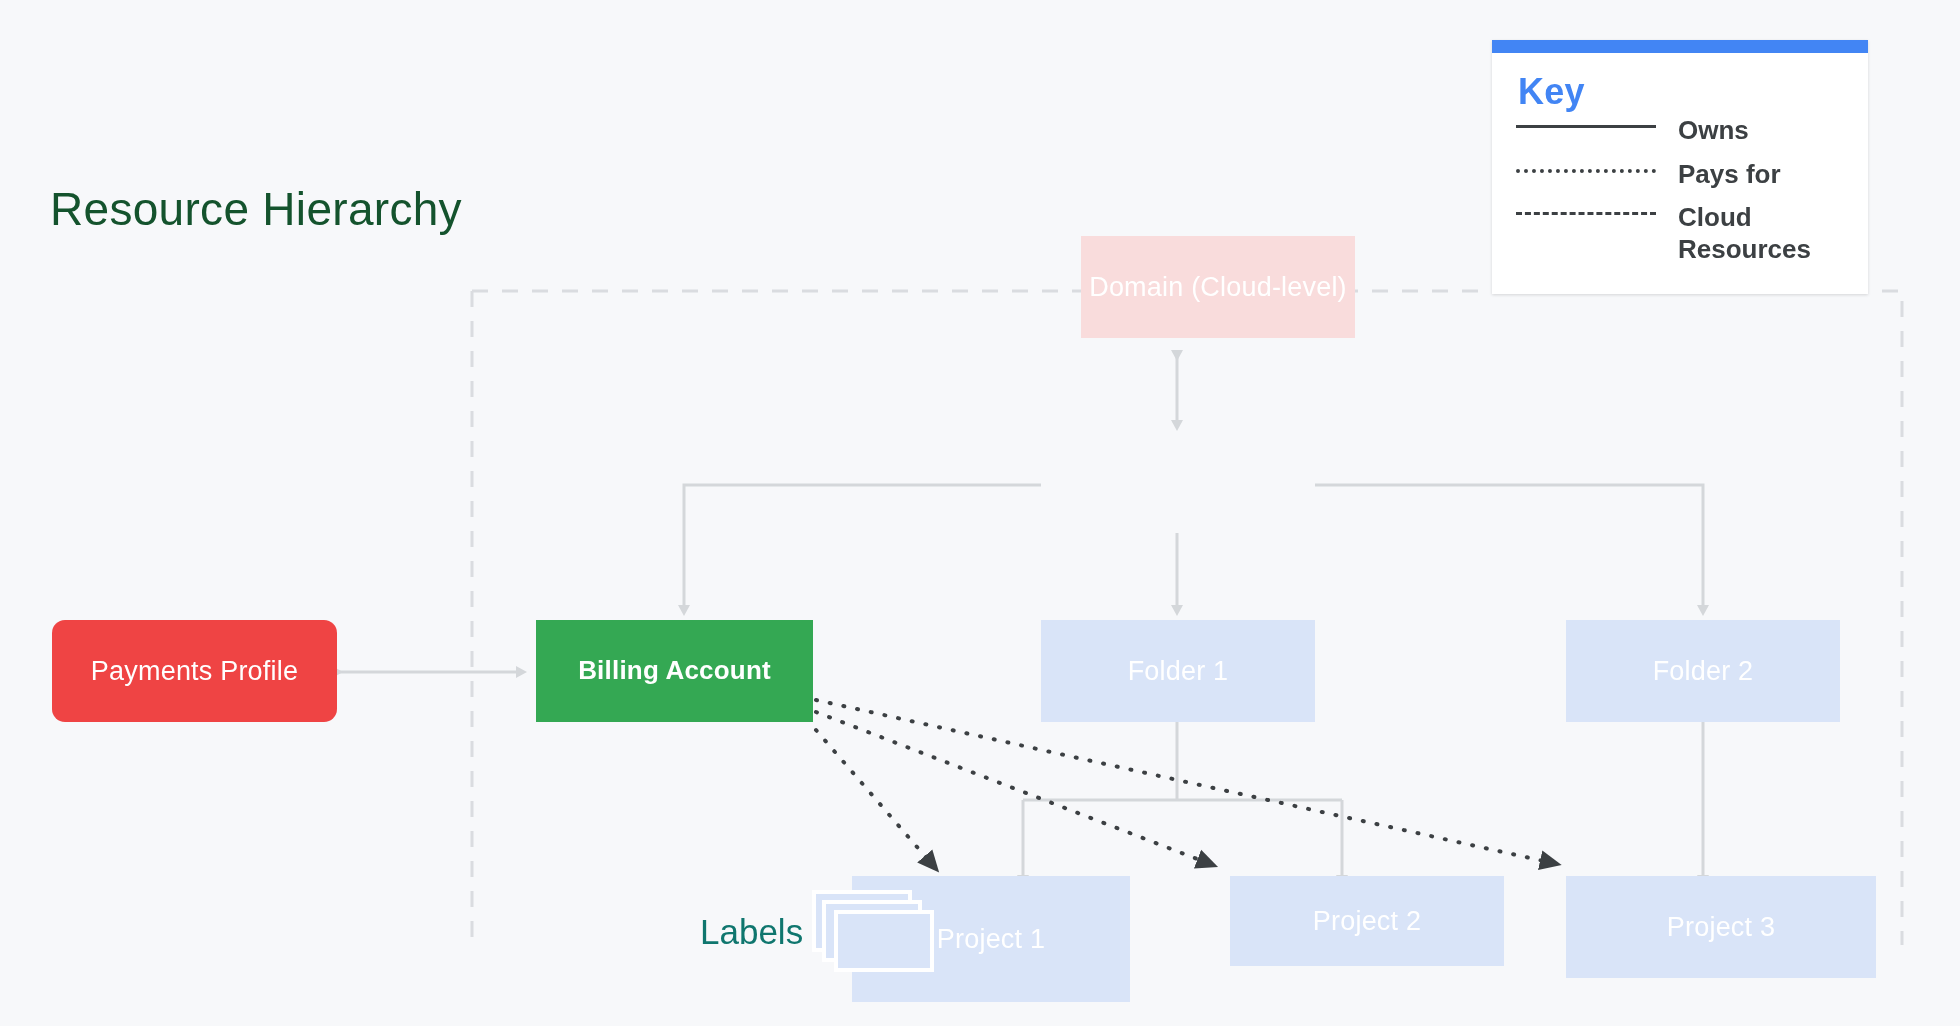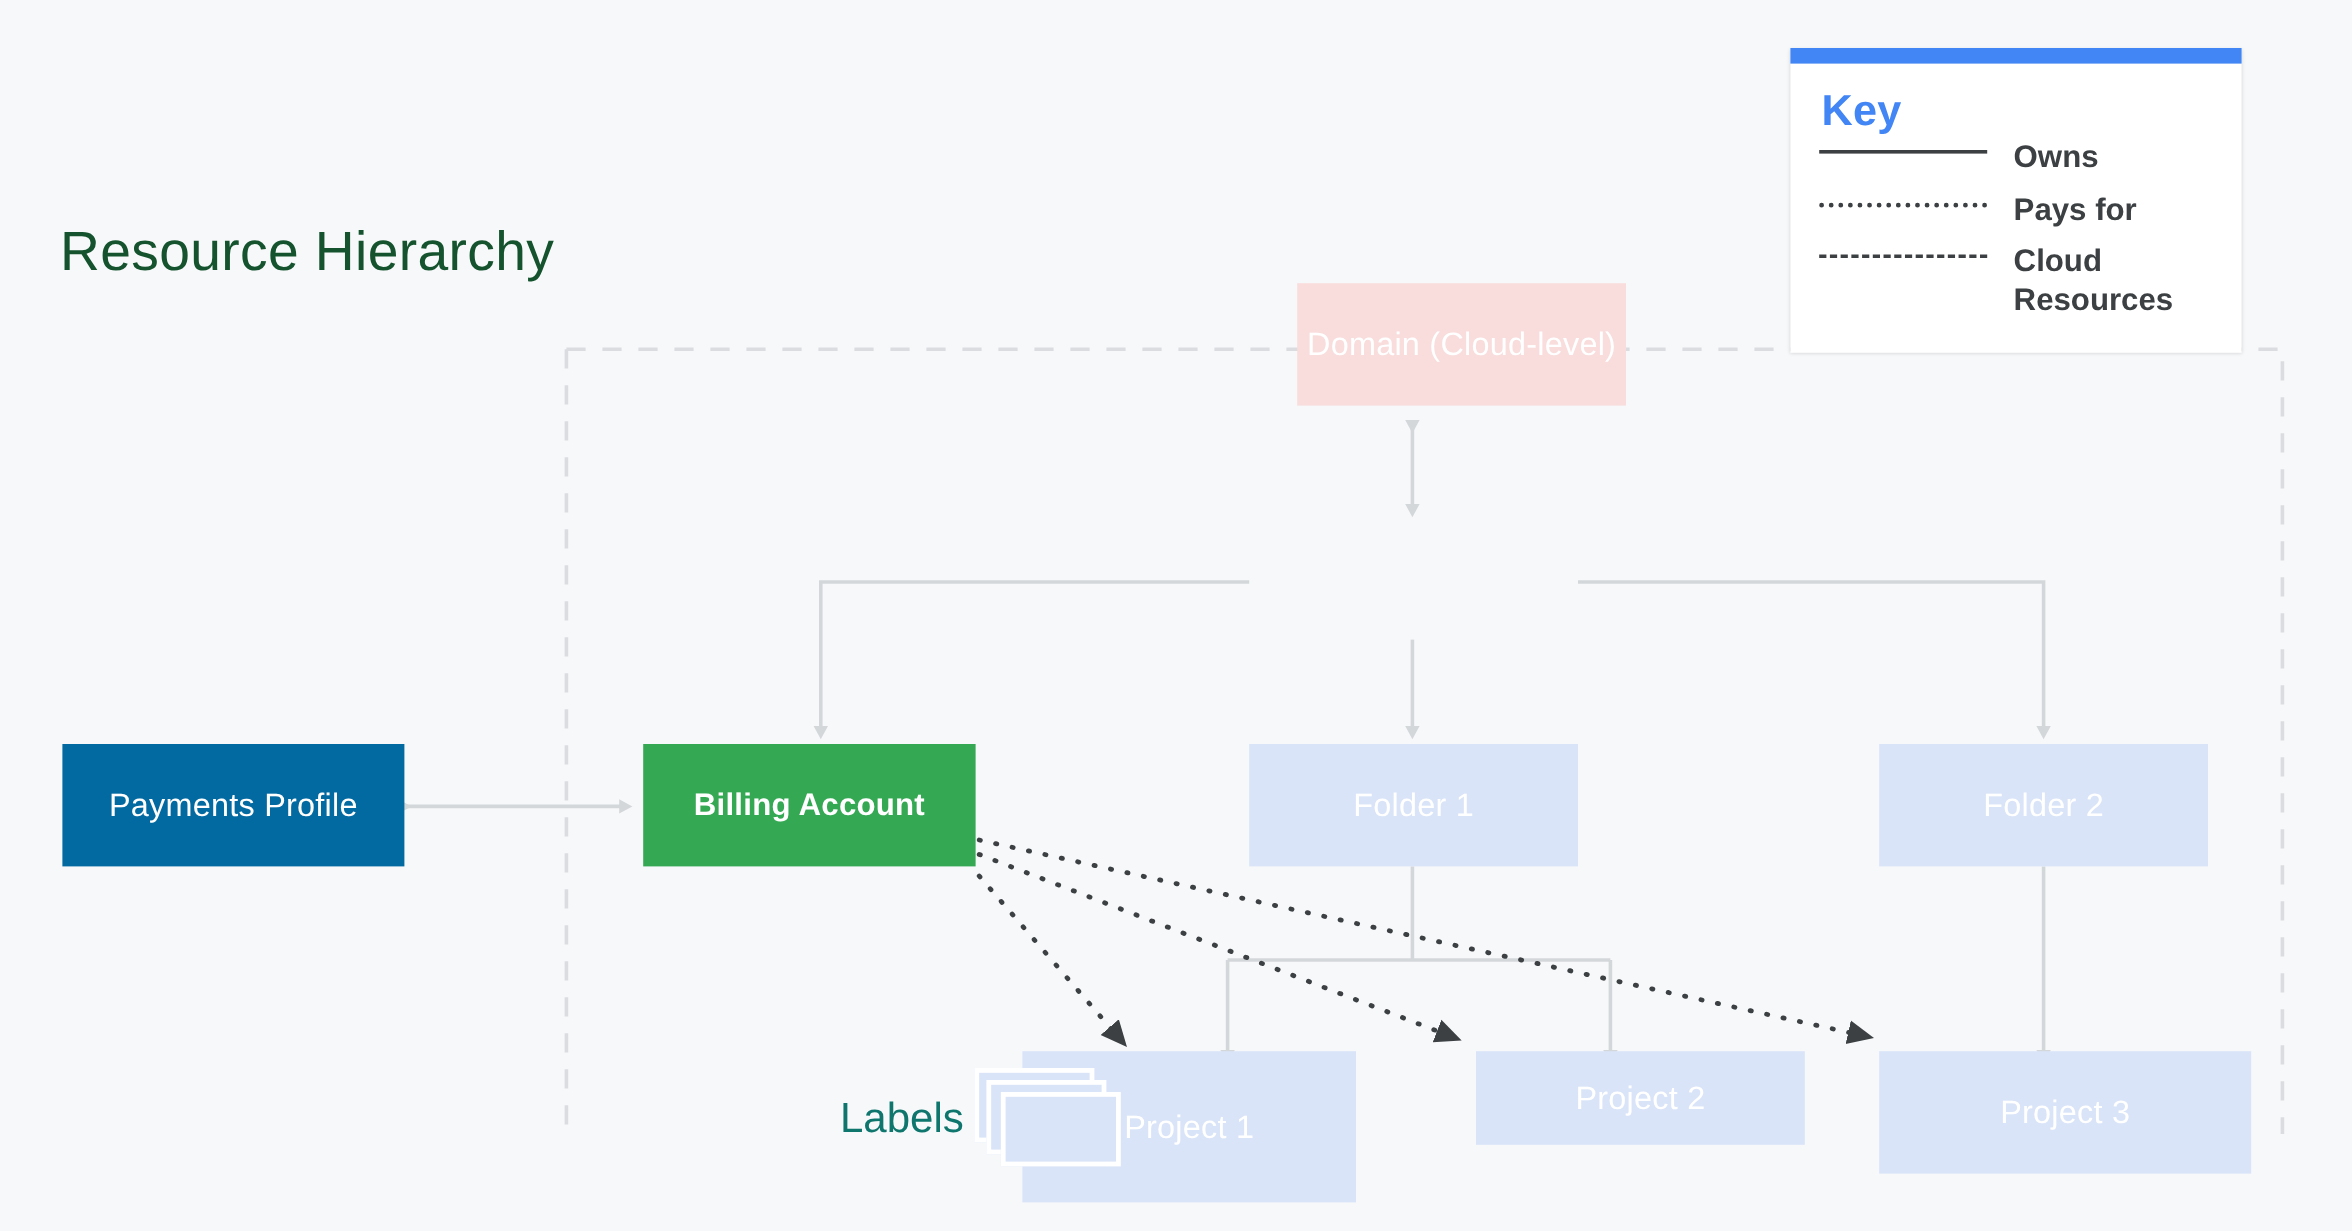--- a/index.html
+++ b/index.html
@@ -37,21 +37,21 @@
   }
   .node-label {
     font-size: 27px;
     color: #ffffff;
     letter-spacing: 0.2px;
     line-height: 1.2;
   }
   .node.pink { background: #f9dcdc; }
   .node.blue { background: #d9e4f8; }
   .node.green { background: #34a853; }
-  .node.cream { background: #0369a1; }
+  .node.cream { background: #ef4444; border-radius: 13px; }
   .node.green .node-label {
     font-weight: bold;
     color: #ffffff;
     font-size: 26px;
   }
 
   #page-title {
     position: absolute;
     left: 50px;
     top: 182px;
@@ -232,21 +232,21 @@
   </div>
 
   <div class="node blue" style="left:1566px; top:620px; width:274px; height:102px;">
     <span class="node-label">Folder 2</span>
   </div>
 
   <div class="node blue" style="left:852px; top:876px; width:278px; height:126px;">
     <span class="node-label">Project 1</span>
   </div>
 
-  <div class="node blue" style="left:1230px; top:876px; width:274px; height:78px;">
+  <div class="node blue" style="left:1230px; top:876px; width:274px; height:90px;">
     <span class="node-label">Project 2</span>
   </div>
 
   <div class="node blue" style="left:1566px; top:876px; width:310px; height:102px;">
     <span class="node-label">Project 3</span>
   </div>
 
   <div id="labels-text">Labels</div>
   <div id="labels-icon">
     <div class="sheet s1"></div>

